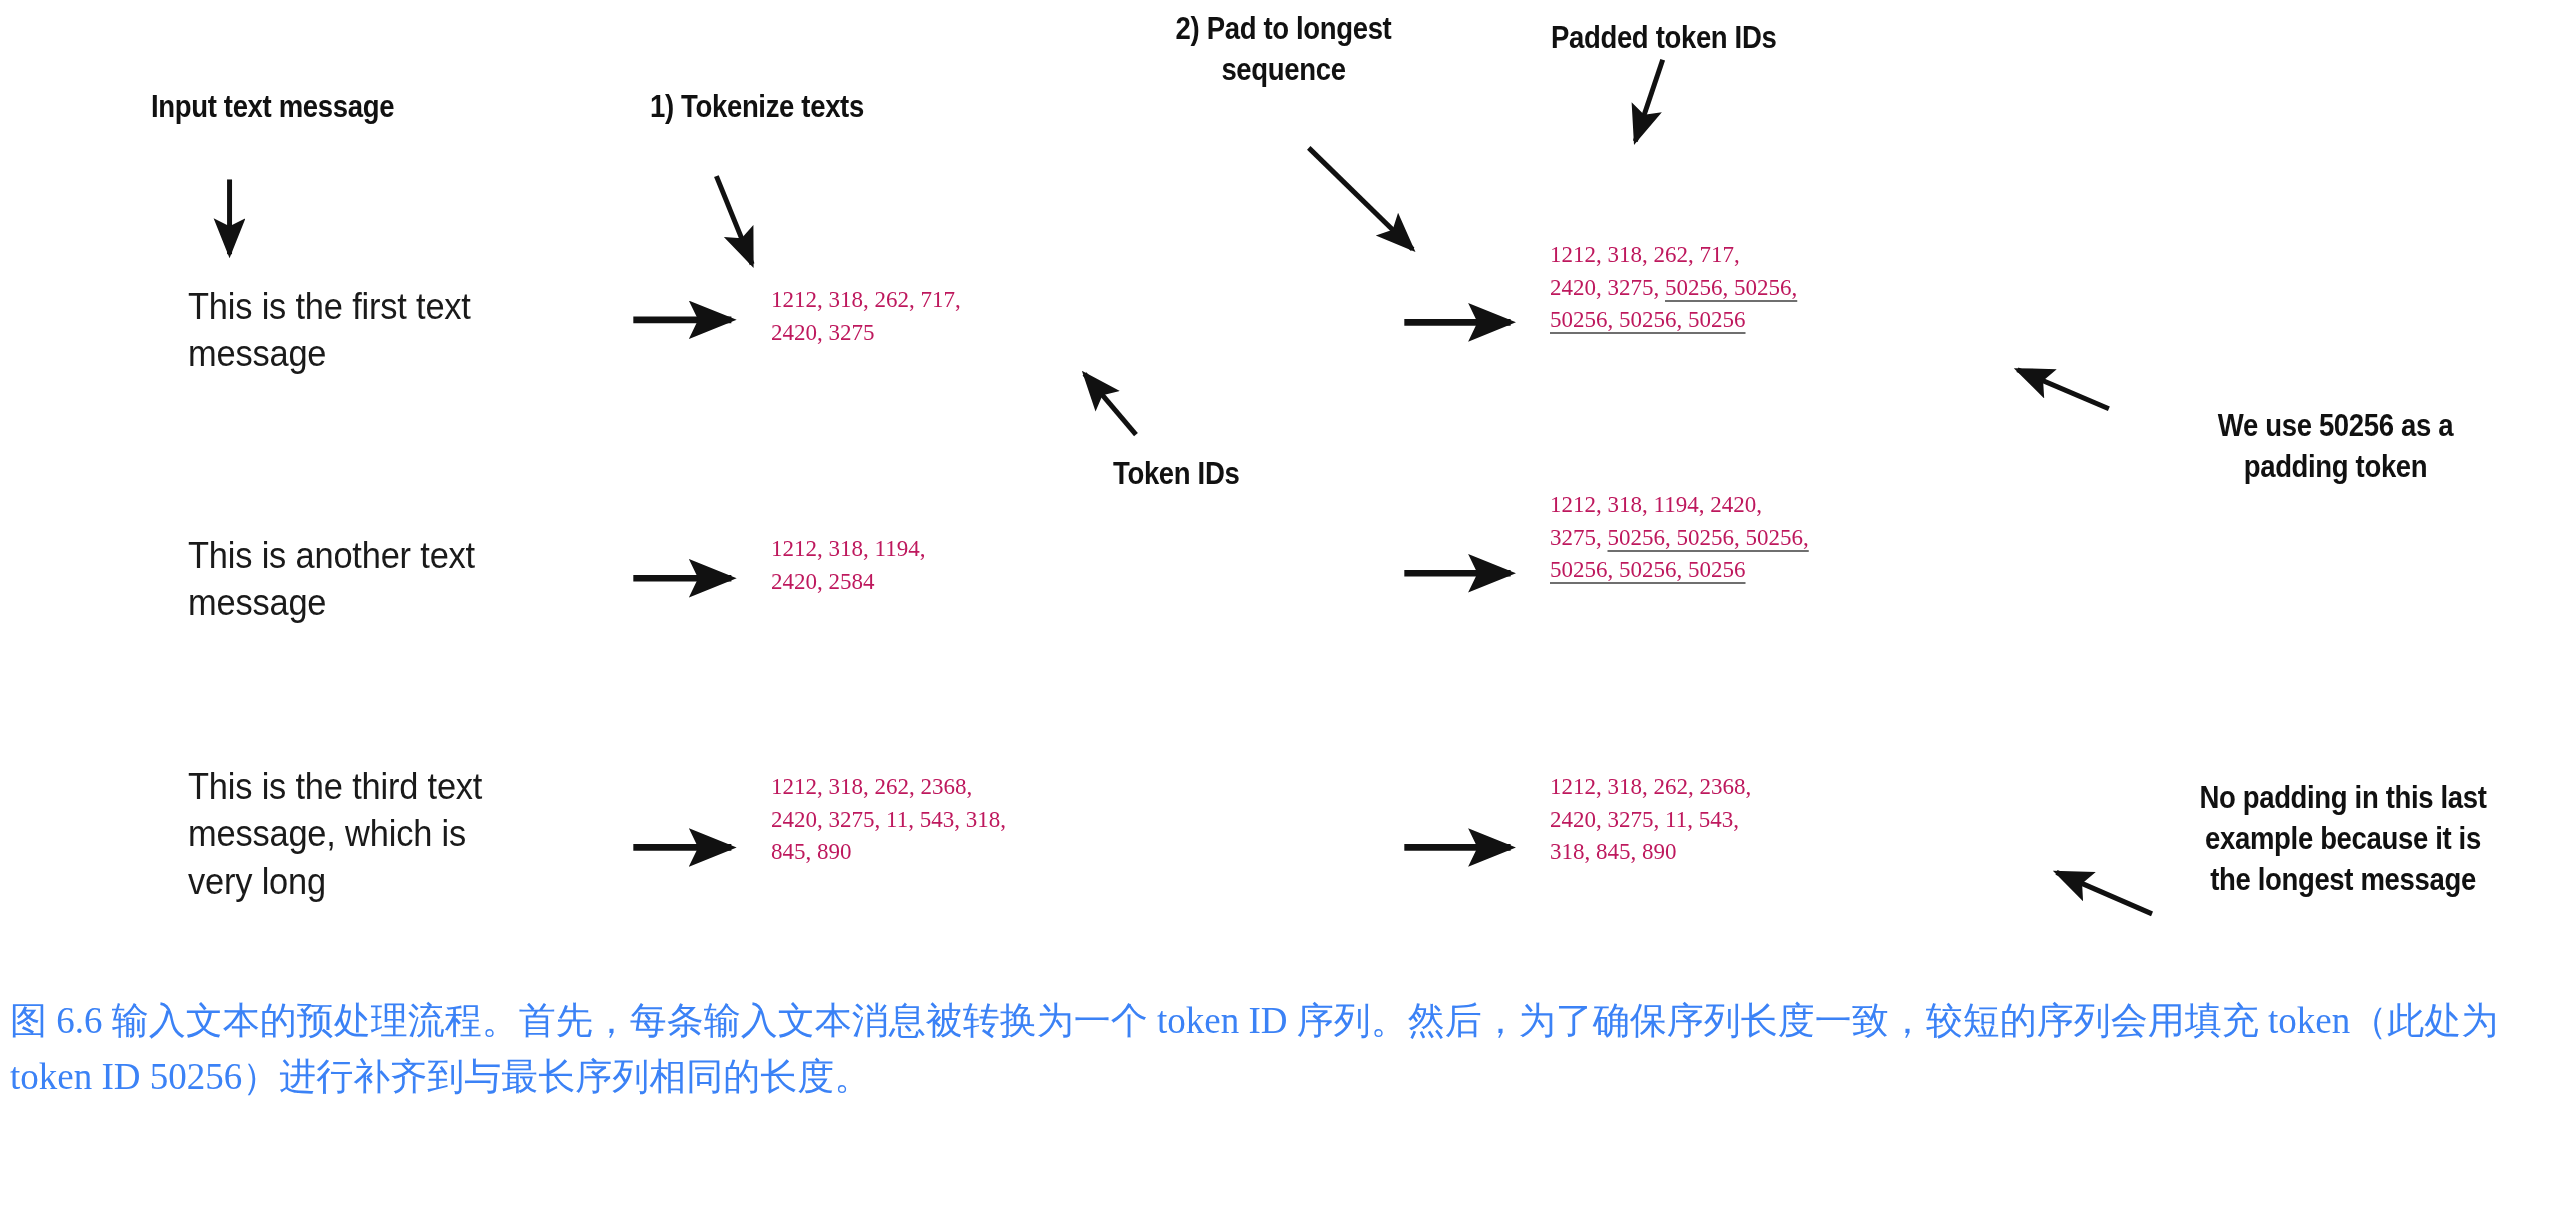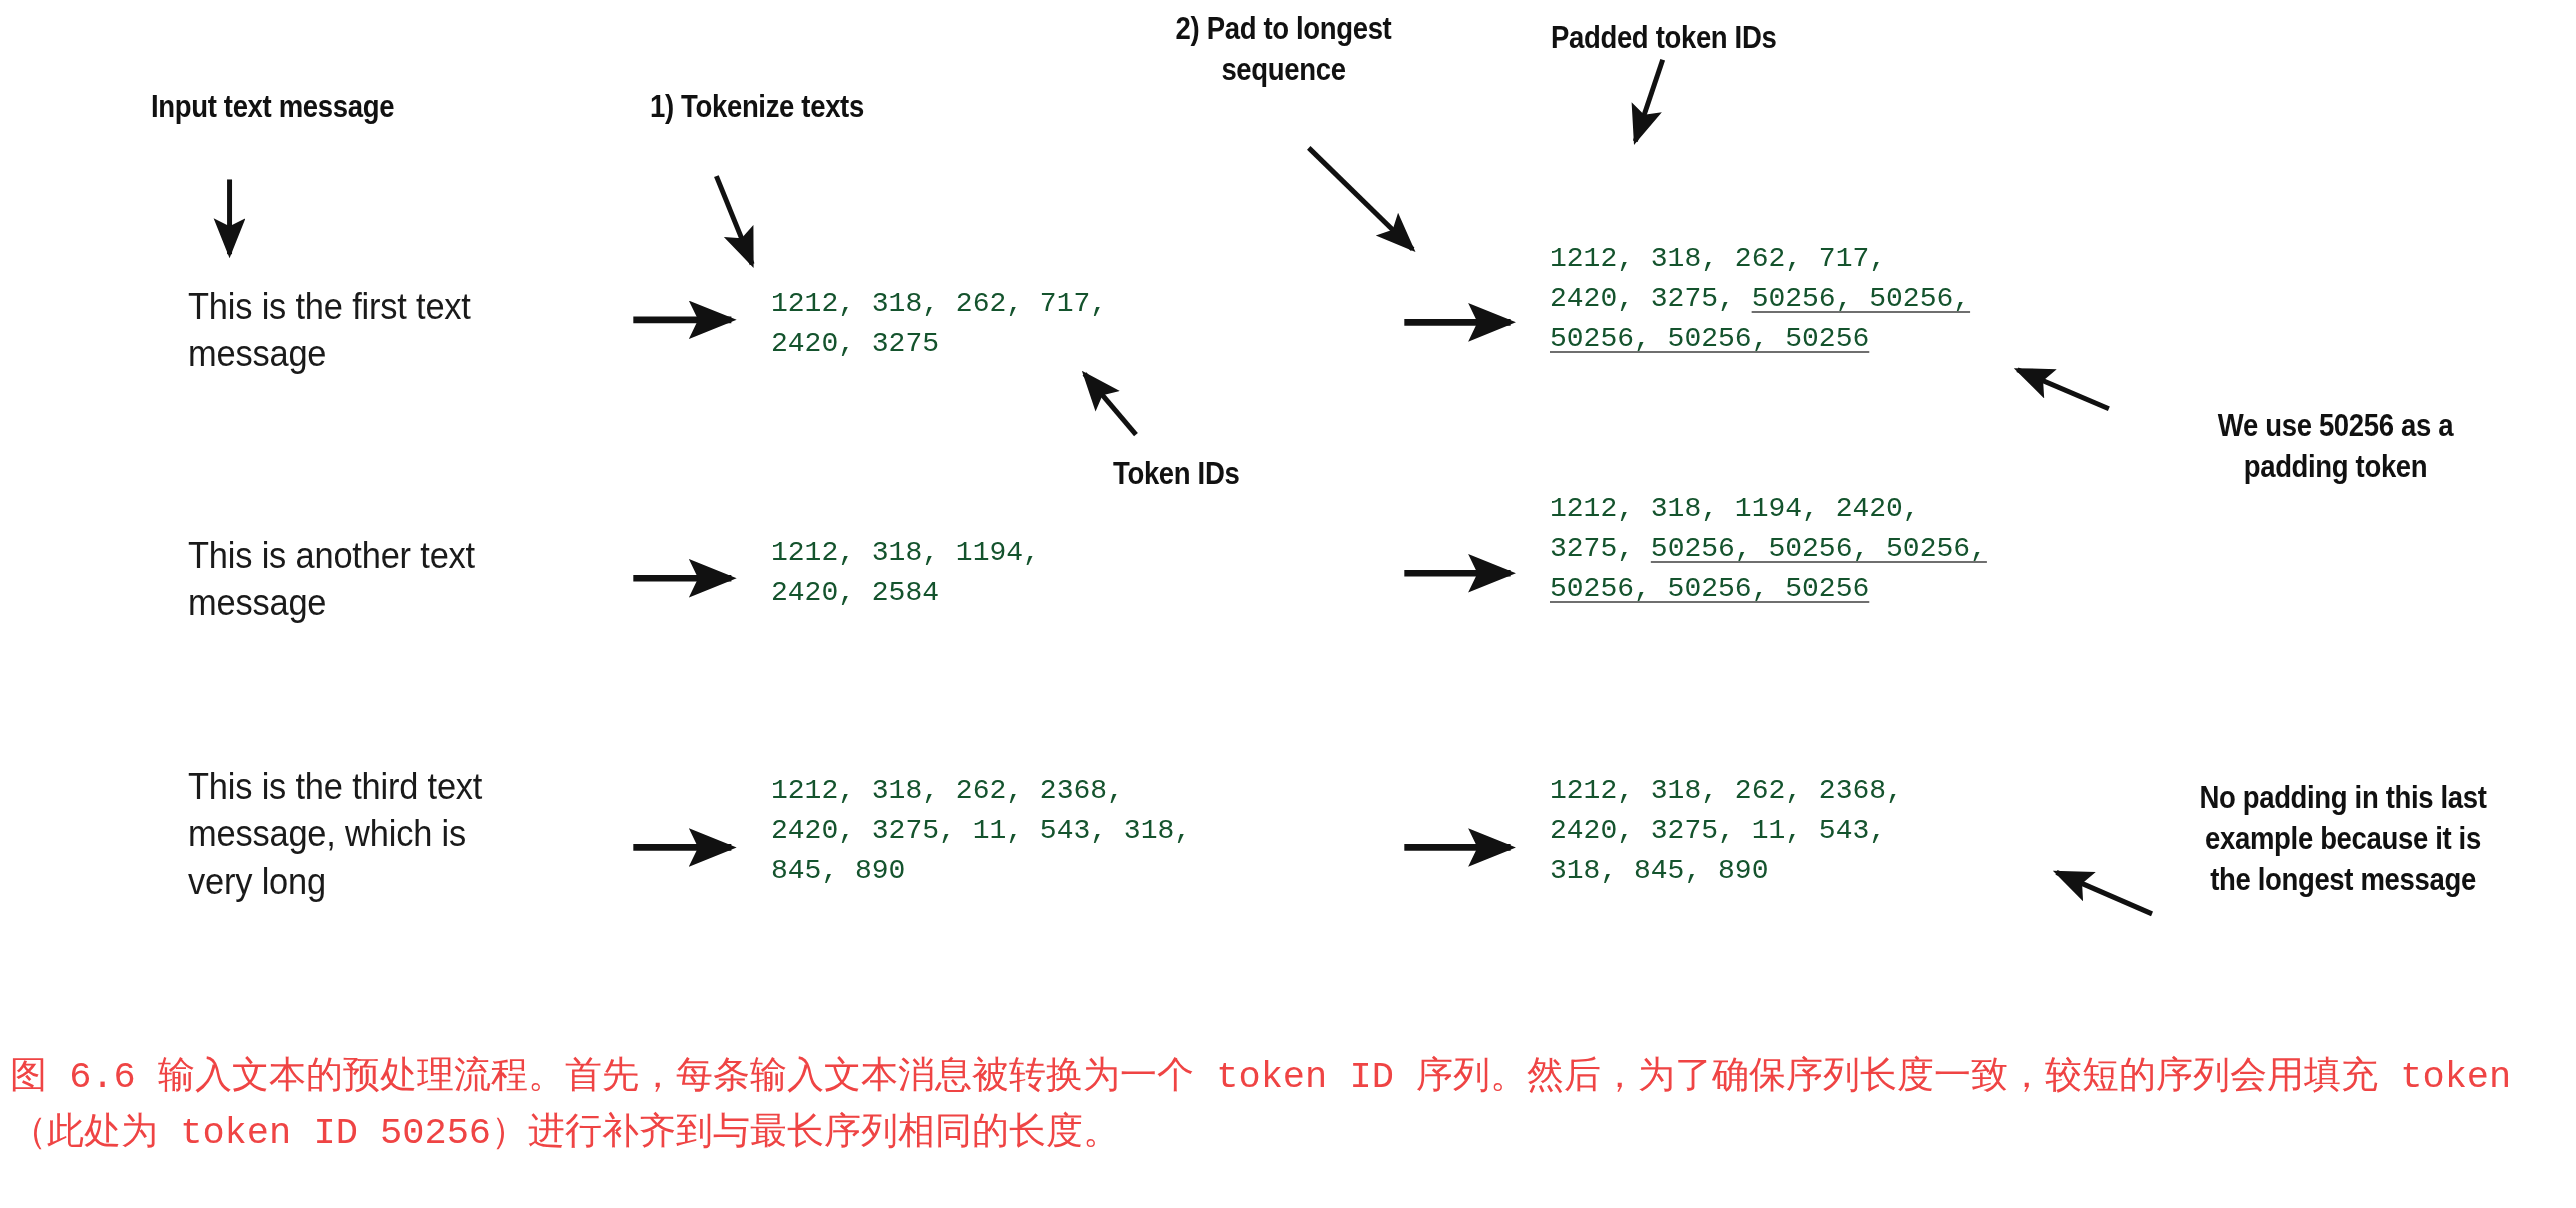--- a/index.html
+++ b/index.html
@@ -50,42 +50,42 @@
     line-height: 1.28;
     letter-spacing: -0.2px;
     transform: scaleX(0.93);
     transform-origin: left top;
     white-space: pre-line;
   }
 
   
   .ids {
     position: absolute;
-    color: #14532d;
-    font-family: Liberation Mono, monospace;
-    font-size: 28px;
+    color: #be185d;
+    font-family: Liberation Serif, serif;
+    font-size: 23px;
     line-height: 1.42;
     letter-spacing: 0px;
     white-space: pre;
   }
   .ids .pad {
     text-decoration: underline;
     text-decoration-color: #6f6f6f;
     text-decoration-thickness: 1.7px;
     text-underline-offset: 5px;
   }
 
   
   .caption {
     position: absolute;
     left: 10px;
-    top: 1049px;
+    top: 993px;
     width: 2559px;
-    color: #ef4444;
-    font-family: Liberation Mono, monospace;
+    color: #3b82f6;
+    font-family: Liberation Serif, serif;
     font-weight: 400;
     font-size: 37px;
     line-height: 1.52;
     letter-spacing: 0px;
   }
 
   svg.arrows {
     position: absolute;
     left: 0; top: 0;
     width: 2576px;

